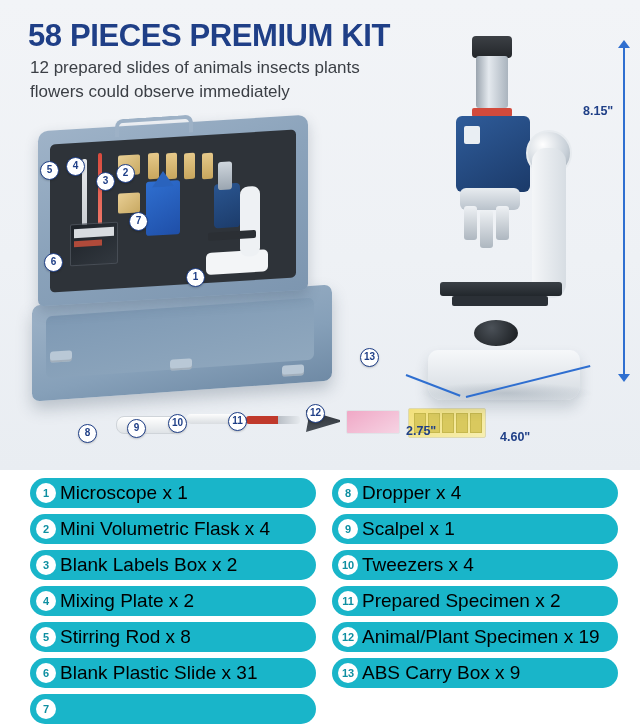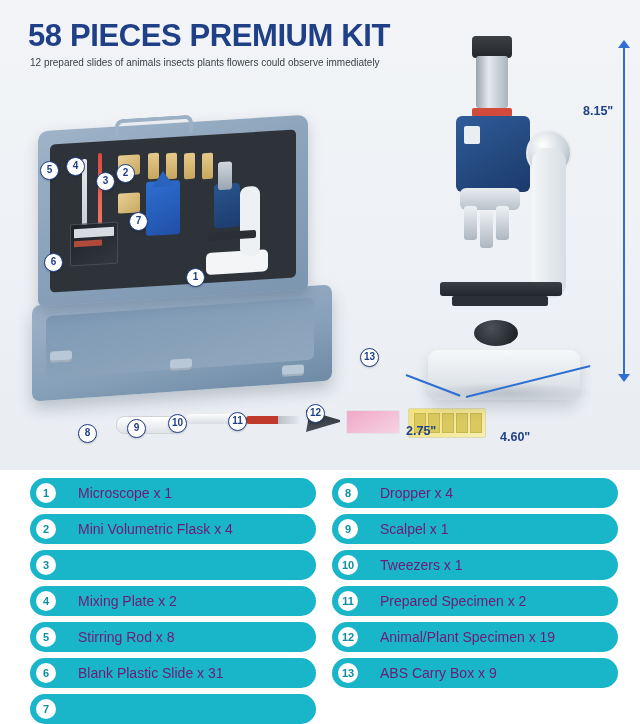--- a/index.html
+++ b/index.html
@@ -18,21 +18,21 @@
   }
   #title{
     position:absolute;left:28px;top:18px;
     font-size:31px;font-weight:bold;color:#1f3f87;
     letter-spacing:-0.4px;
     font-family:"Liberation Sans", sans-serif;
     white-space:nowrap;
   }
   #subtitle{
     position:absolute;left:30px;top:56px;width:360px;
-    font-size:10px;color:#3b3f45;line-height:1.42;
+    font-size:17px;color:#3b3f45;line-height:1.42;
   }
 
   
   #case-wrap{position:absolute;left:20px;top:115px;width:360px;height:300px;}
   .case-lid{
     position:absolute;left:18px;top:8px;width:270px;height:175px;
     background:linear-gradient(160deg,#9fb3c8 0%,#8ba3bb 45%,#7d96b0 100%);
     border-radius:10px 10px 6px 6px;
     transform:skewY(-3.5deg);
     box-shadow:0 6px 14px rgba(40,60,80,.22);
@@ -135,21 +135,21 @@
     position:relative;height:30px;margin-bottom:6px;
     background:#19b5c9;border-radius:15px;
     display:flex;align-items:center;
   }
   .legend-badge{
     width:20px;height:20px;border-radius:50%;background:#ffffff;color:#0e8fa1;
     font-size:11px;font-weight:bold;line-height:20px;text-align:center;
     margin-left:6px;flex:0 0 auto;
   }
   .legend-text{
-    color:#701a75;font-size:14px;margin-left:22px;white-space:nowrap;
+    color:#000000;font-size:19px;margin-left:4px;white-space:nowrap;
   }
 </style>
 </head>
 <body>
 
 <div id="hero">
 
   <div id="title">58 PIECES PREMIUM KIT</div>
   <div id="subtitle">12 prepared slides of animals insects plants flowers could observe immediately</div>
 
@@ -258,20 +258,21 @@
     <div class="legend-row">
       <span class="legend-badge">1</span>
       <span class="legend-text">Microscope x 1</span>
     </div>
     <div class="legend-row">
       <span class="legend-badge">2</span>
       <span class="legend-text">Mini Volumetric Flask x 4</span>
     </div>
     <div class="legend-row">
       <span class="legend-badge">3</span>
+      <span class="legend-text">Blank Labels Box x 2</span>
     </div>
     <div class="legend-row">
       <span class="legend-badge">4</span>
       <span class="legend-text">Mixing Plate x 2</span>
     </div>
     <div class="legend-row">
       <span class="legend-badge">5</span>
       <span class="legend-text">Stirring Rod x 8</span>
     </div>
     <div class="legend-row">
@@ -287,21 +288,21 @@
     <div class="legend-row">
       <span class="legend-badge">8</span>
       <span class="legend-text">Dropper x 4</span>
     </div>
     <div class="legend-row">
       <span class="legend-badge">9</span>
       <span class="legend-text">Scalpel x 1</span>
     </div>
     <div class="legend-row">
       <span class="legend-badge">10</span>
-      <span class="legend-text">Tweezers x 1</span>
+      <span class="legend-text">Tweezers x 4</span>
     </div>
     <div class="legend-row">
       <span class="legend-badge">11</span>
       <span class="legend-text">Prepared Specimen x 2</span>
     </div>
     <div class="legend-row">
       <span class="legend-badge">12</span>
       <span class="legend-text">Animal/Plant Specimen x 19</span>
     </div>
     <div class="legend-row">

